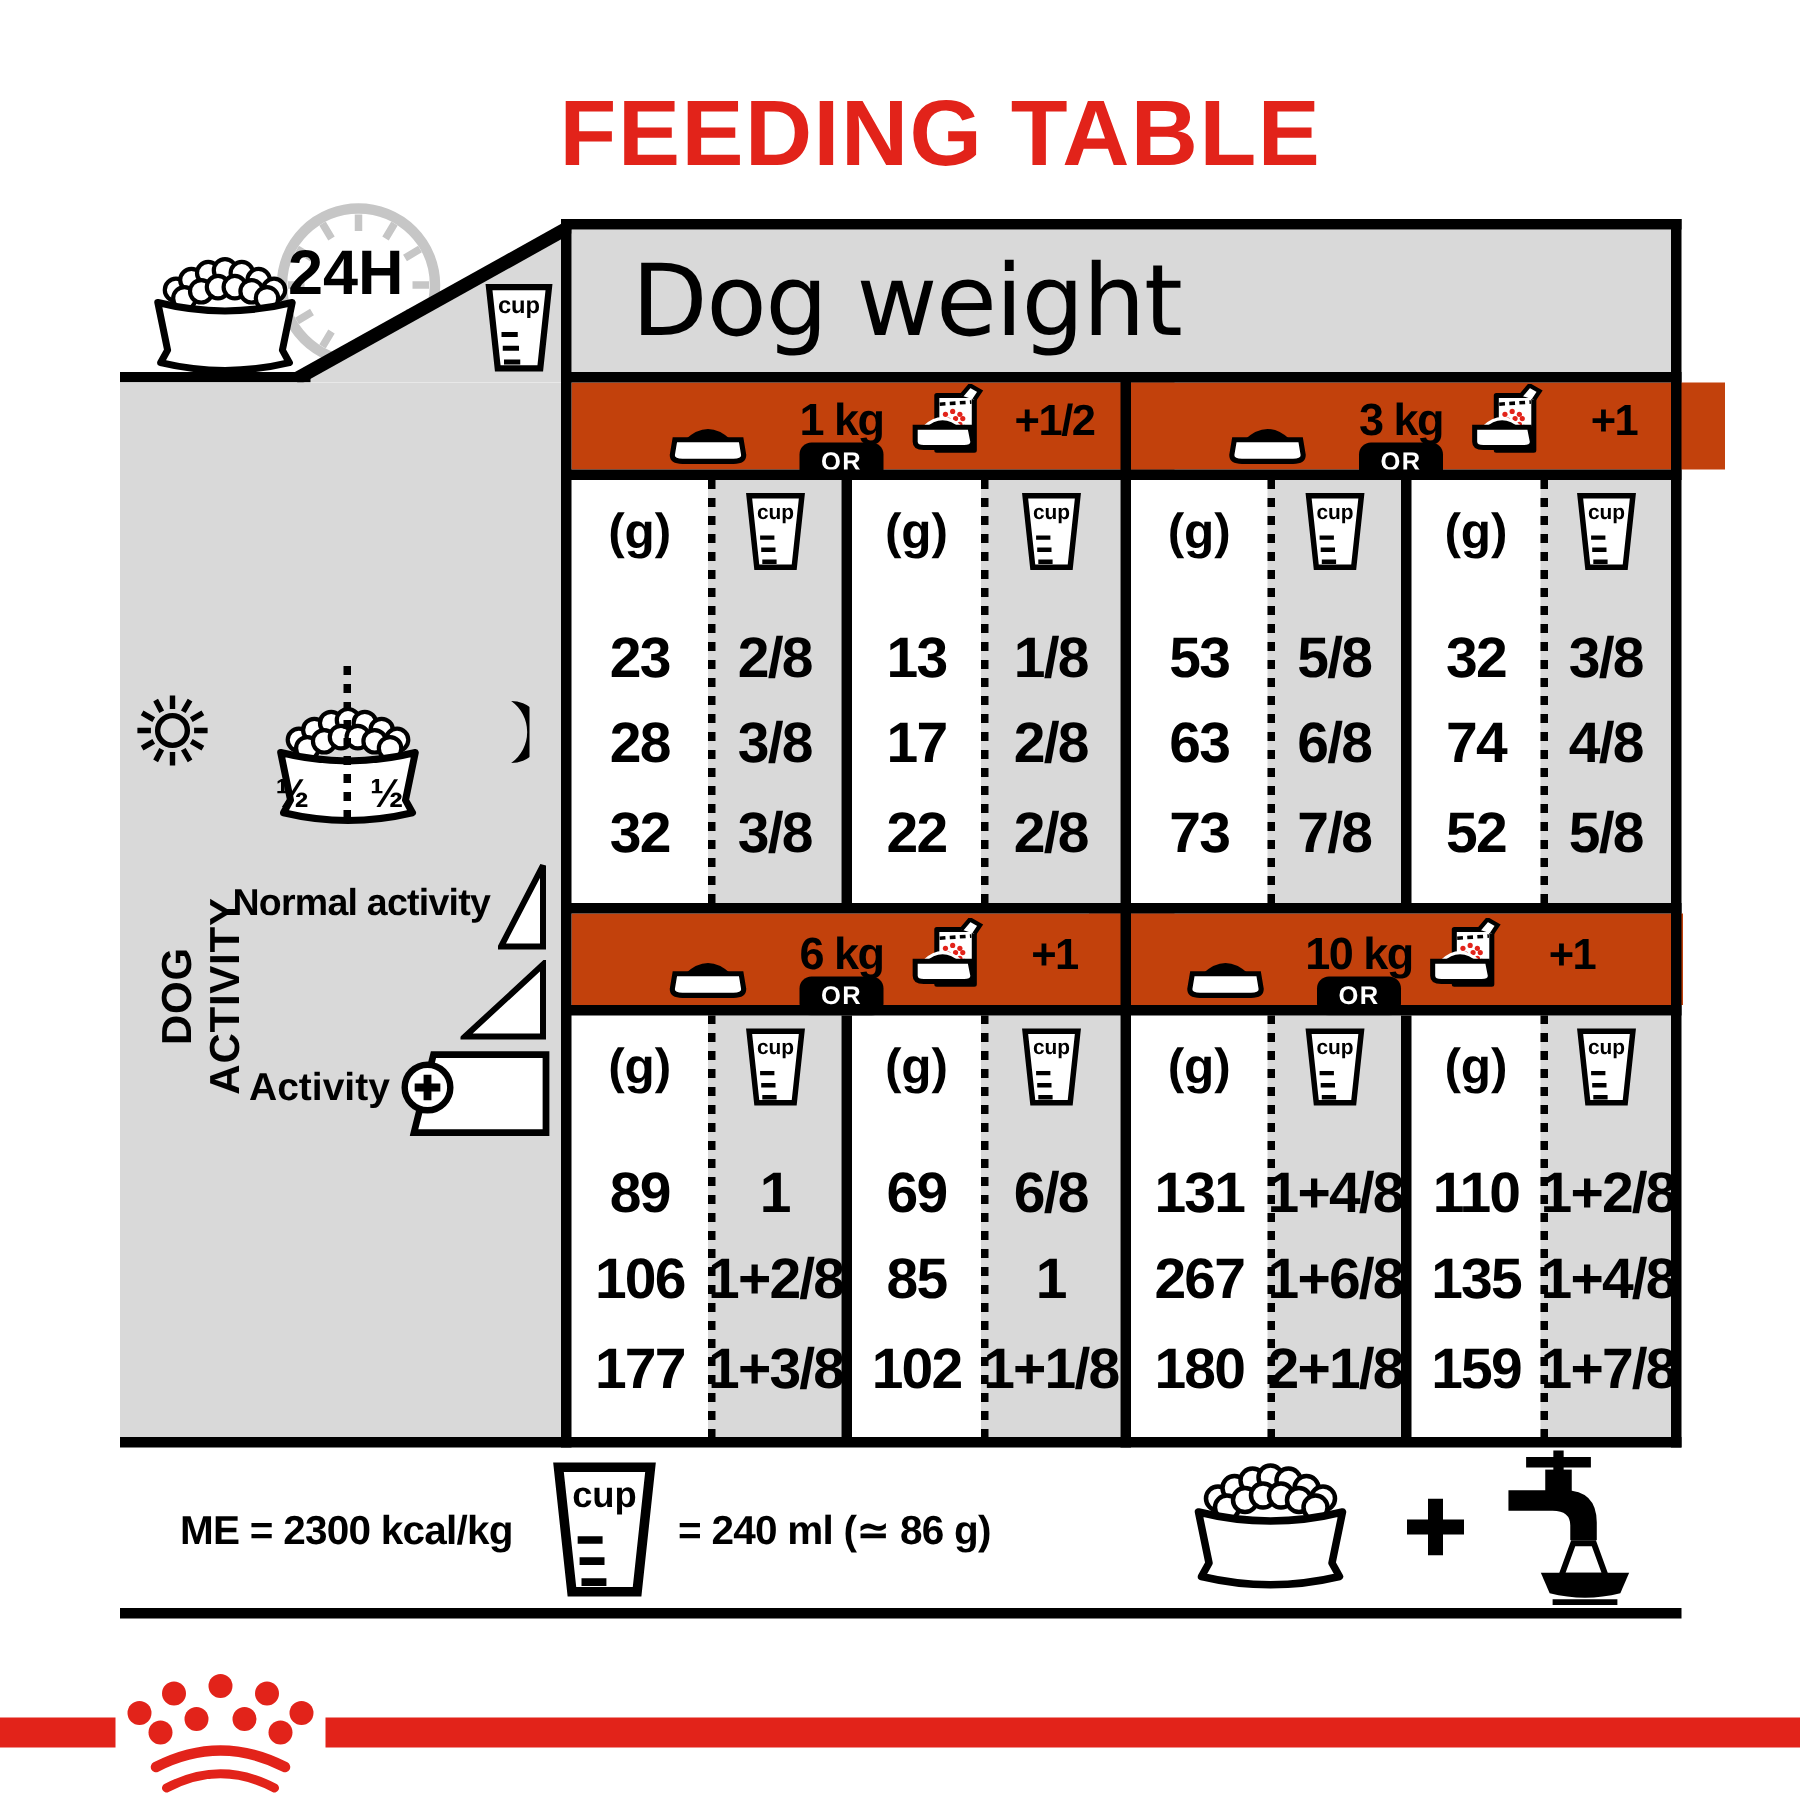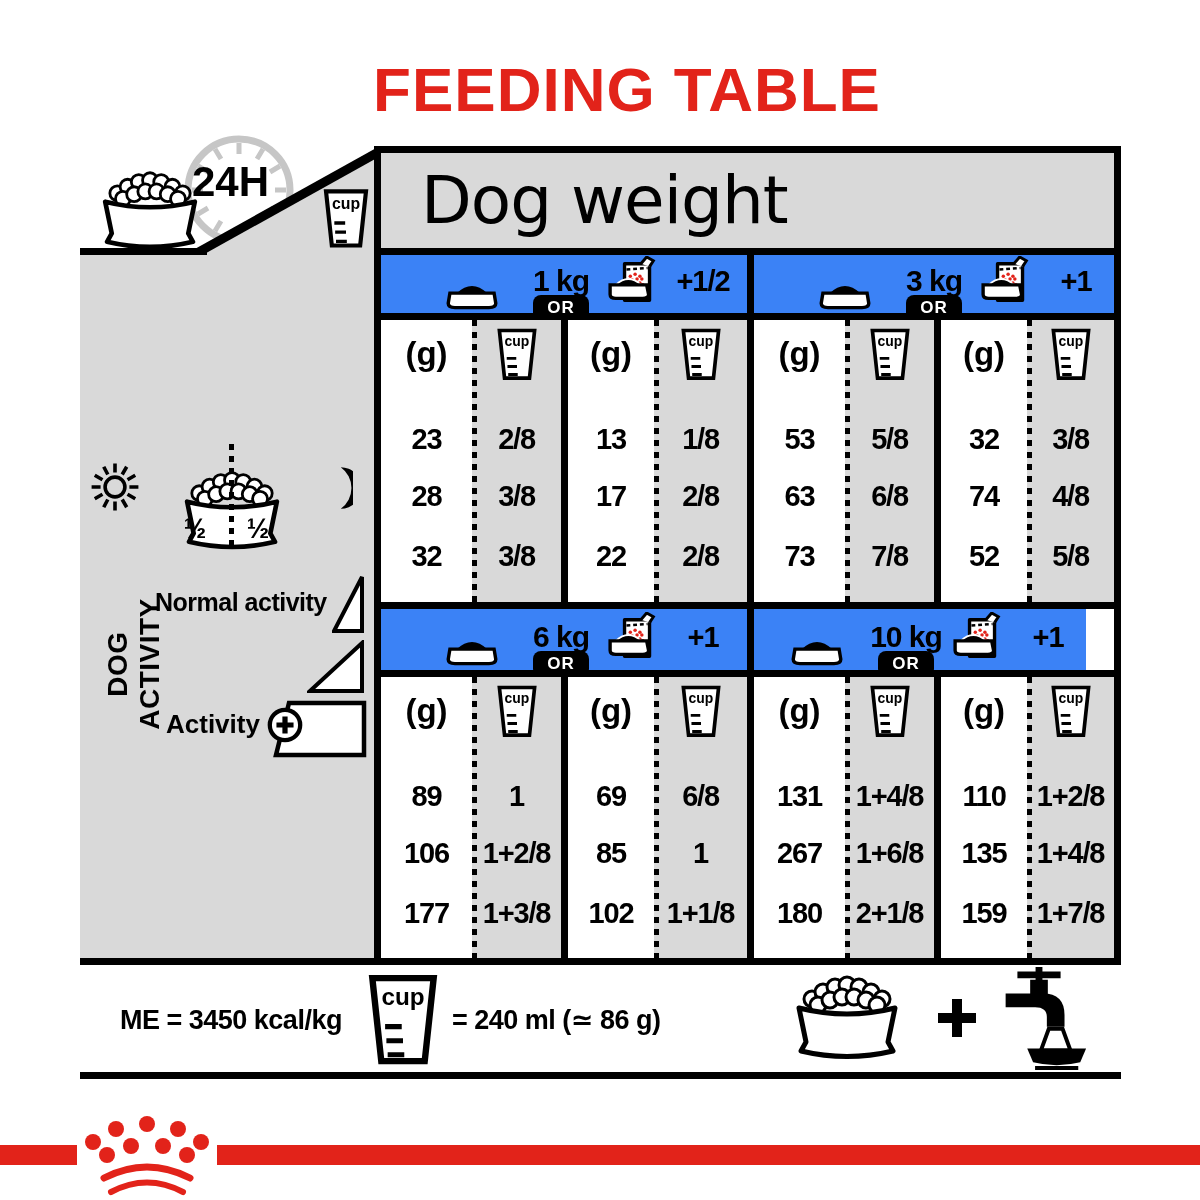--- a/index.html
+++ b/index.html
@@ -6,30 +6,30 @@
   .page{position:relative;width:1200px;height:1200px;background:#fff;overflow:hidden;
         font-family:"Liberation Sans","DejaVu Sans",sans-serif;color:#000;margin-top:20px;}
   .abs{position:absolute;}
   .title{position:absolute;left:127px;top:34px;width:1000px;text-align:center;
          font-size:62px;font-weight:800;letter-spacing:1px;color:#e2231a;}
   .dogweight{position:absolute;left:381px;top:133px;width:733px;height:95px;background:#d9d9d9;
              display:flex;align-items:center;padding-left:40px;box-sizing:border-box;
              font-family:"DejaVu Sans",sans-serif;font-size:66px;font-weight:500;letter-spacing:-1px;}
   .sidebar{position:absolute;left:80px;top:235px;width:294px;height:703px;background:#d9d9d9;}
   .border{position:absolute;background:#000;z-index:3;}
-  .section-head{position:absolute;background:#3b82f6;z-index:1;}
+  .section-head{position:absolute;background:#c2410c;z-index:1;padding-left:36px;}
   .grid{position:absolute;background:#fff;z-index:1;}
   .gcol,.graycol{position:absolute;top:0;bottom:0;}
   .graycol{background:#d9d9d9;}
   .vdots{position:absolute;top:0;bottom:0;width:5px;z-index:2;
          background:repeating-linear-gradient(to bottom,#000 0 6px,transparent 6px 12px);}
   .soliddiv{position:absolute;top:0;bottom:0;left:180px;width:7px;background:#000;}
   .colhead{position:absolute;left:0;right:0;top:15px;text-align:center;font-size:33px;font-weight:700;}
   .cuphead{position:absolute;left:0;right:0;top:7px;text-align:center;}
-  .val{position:absolute;left:0;right:0;text-align:center;font-size:29px;font-weight:700;letter-spacing:-1.2px;line-height:40px;}
+  .val{position:absolute;left:0;right:0;text-align:center;font-size:38px;font-weight:700;letter-spacing:-1.2px;line-height:40px;}
   .r1{top:99px}.r2{top:156px}.r3{top:216px}
   .wlabel{position:absolute;left:130px;width:100px;top:9px;text-align:center;font-size:30px;font-weight:700;letter-spacing:-1px;}
   .orbadge{position:absolute;left:152px;width:56px;height:26px;background:#000;border-radius:8px;z-index:6;
            color:#fff;font-size:17px;font-weight:700;text-align:center;line-height:26px;letter-spacing:1px;}
   .extra{position:absolute;left:286px;width:72px;top:10px;text-align:center;font-size:29px;font-weight:700;letter-spacing:-1px;}
   .bowl-s{position:absolute;left:64px;top:22px;}
   .pouch-s{position:absolute;left:227px;top:1px;}
   .side-label{position:absolute;font-weight:700;}
   .rot{transform:rotate(-90deg);}
   .footer-text{position:absolute;font-size:27px;font-weight:700;letter-spacing:-0.5px;line-height:32px;}
@@ -334,21 +334,21 @@
       <div class="vdots" style="left:0"></div>
       <div class="cuphead"><svg width="44" height="54">
             <use href="#sym-cup"></use>
           </svg></div>
       <div class="val r1">1+2/8</div>
       <div class="val r2">1+4/8</div>
       <div class="val r3">1+7/8</div>
     </div>
   </div>
 
-  <div class="footer-text" style="left:120px;top:984px;width:230px">ME = 3450 kcal/kg</div>
+  <div class="footer-text" style="left:120px;top:984px;width:230px">ME = 2300 kcal/kg</div>
   <svg class="abs" style="left:362px;top:953px" width="82" height="92">
       <use href="#sym-cup"></use>
     </svg>
   <div class="footer-text" style="left:452px;top:984px;width:230px">= 240 ml (≃ 86 g)</div>
   <svg class="abs" style="left:762px;top:952px" width="170" height="92">
       <use href="#sym-bowl-kibble"></use>
     </svg>
   <svg class="abs" style="left:938px;top:979px" width="38" height="38" viewBox="0 0 38 38">
     <rect x="14" y="0" width="10" height="38" fill="#000"></rect>
       <rect x="0" y="14" width="38" height="10" fill="#000"></rect>

